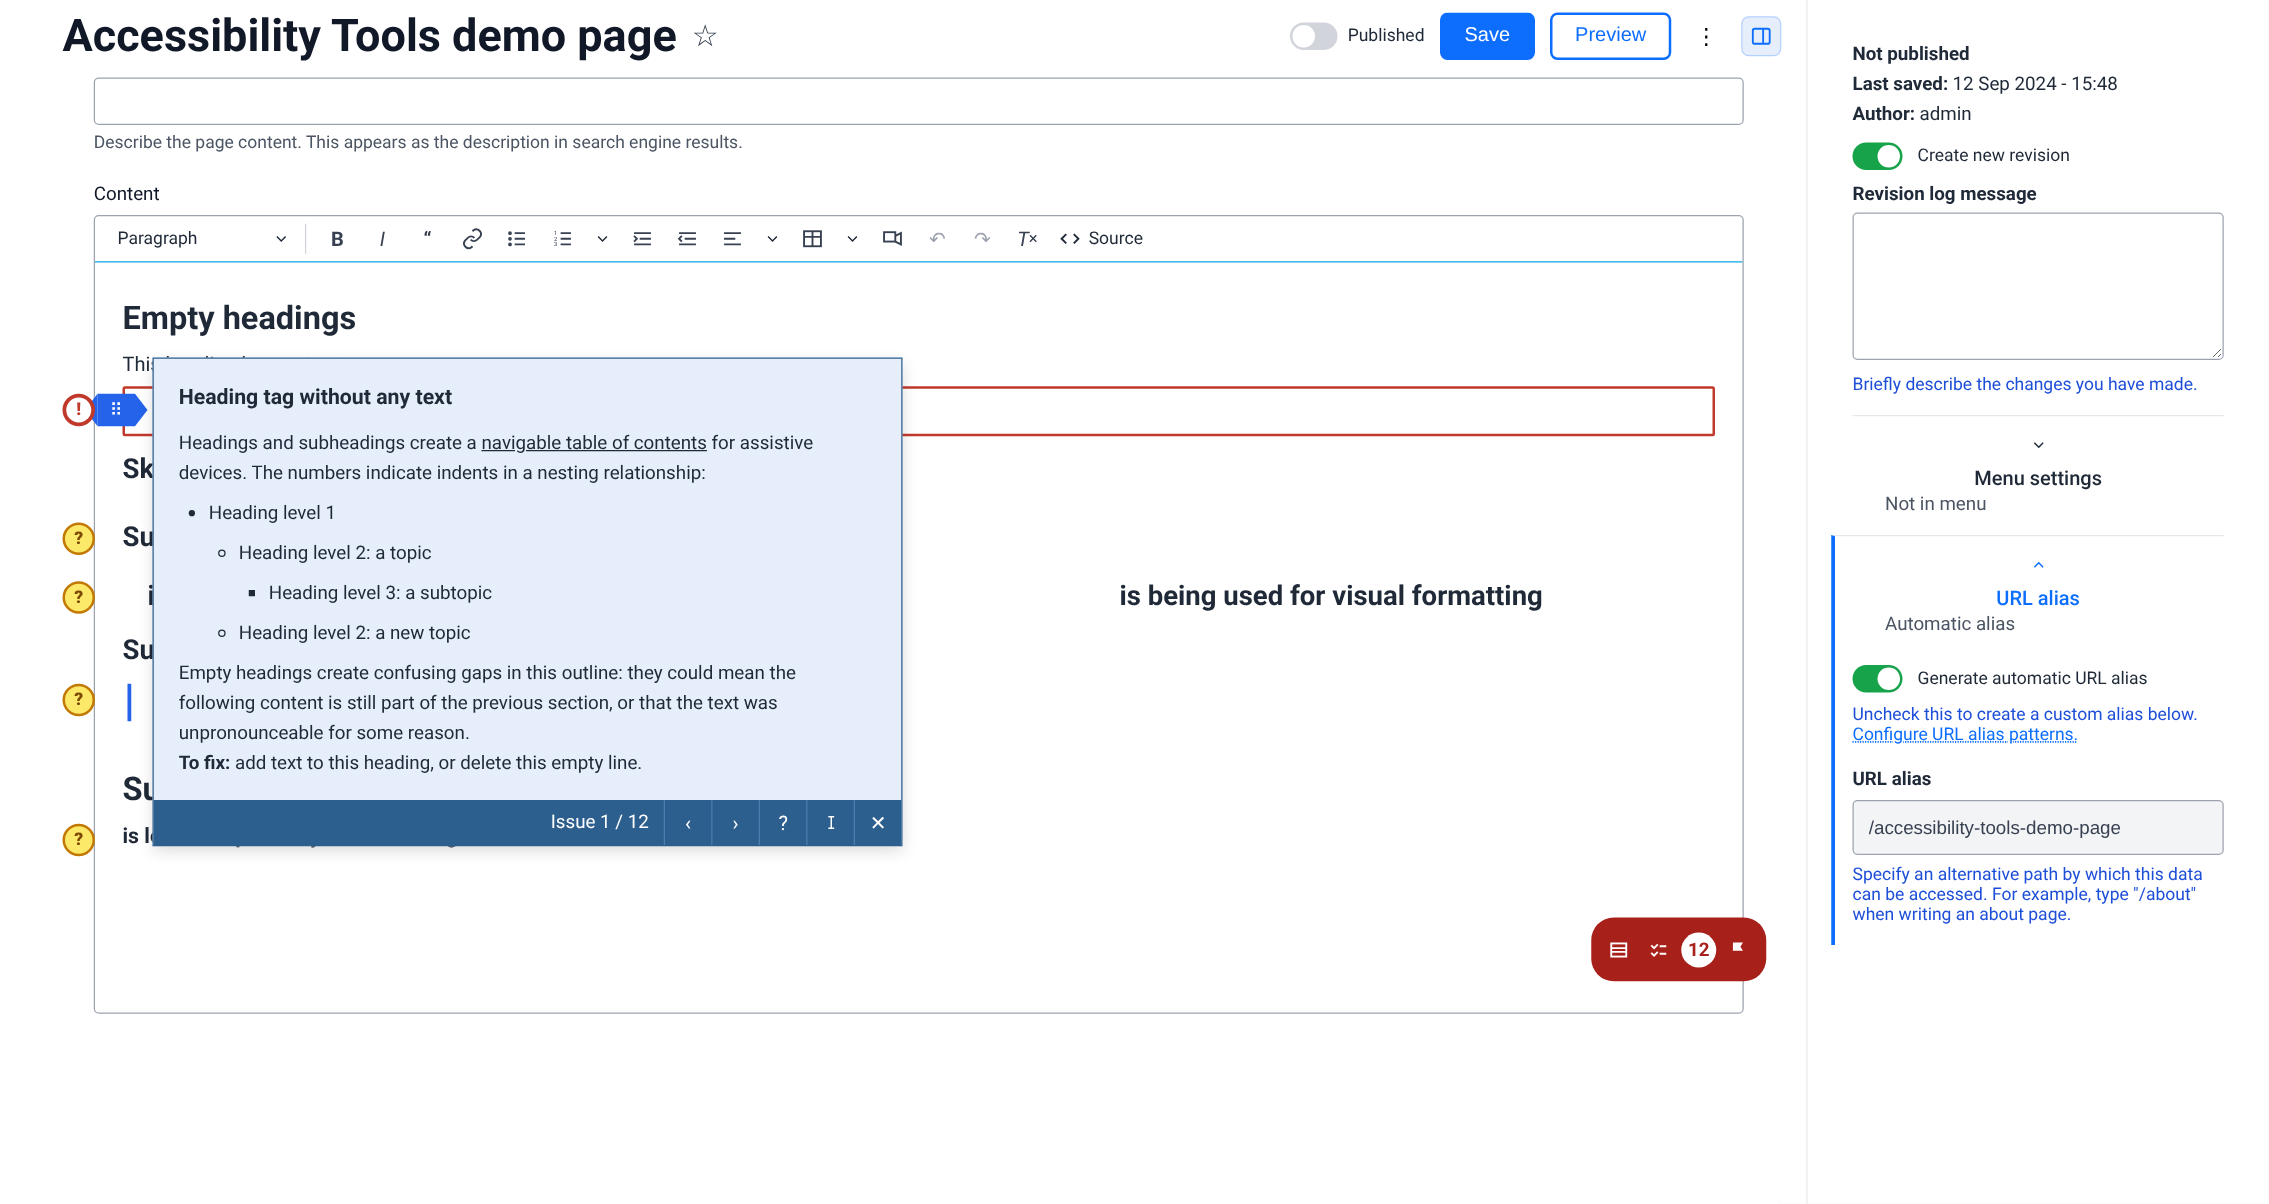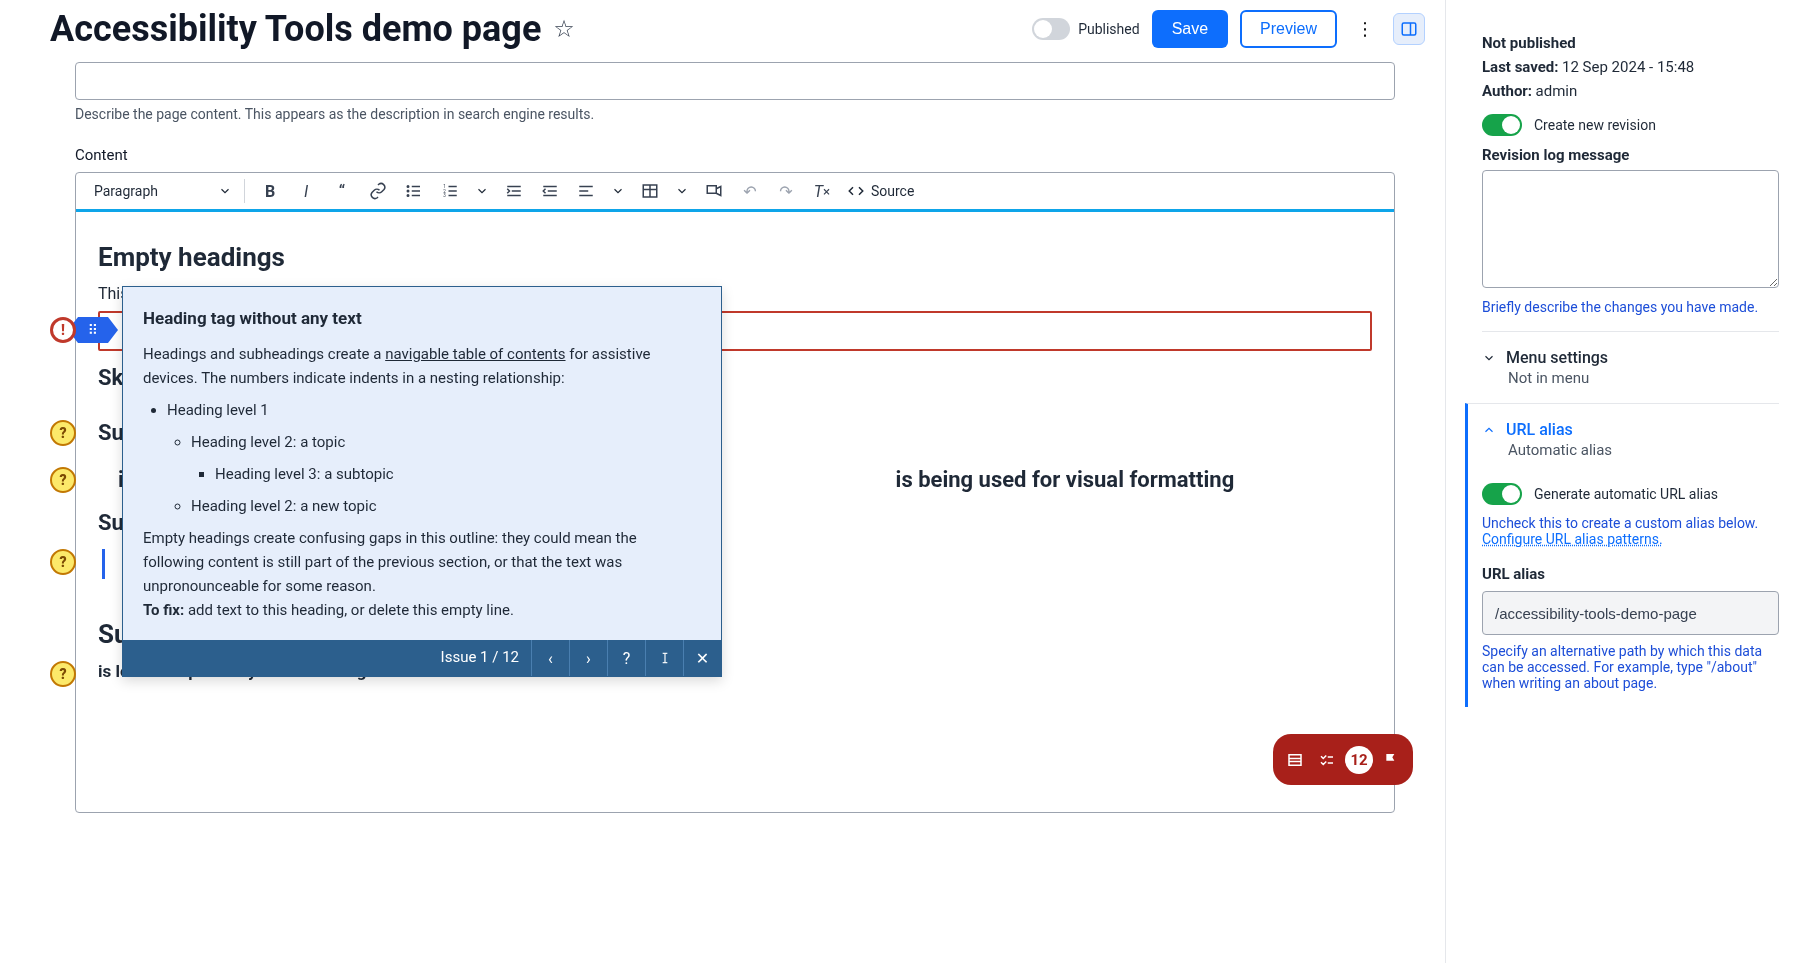--- a/index.html
+++ b/index.html
@@ -20,21 +20,21 @@
 .btn-preview { background: #fff; color: #0d6efd; border-color: #0d6efd; }
 .icon-btn { width: 32px; height: 32px; display: flex; align-items: center; justify-content: center; border: none; background: none; border-radius: 6px; cursor: pointer; font-size: 18px; }
 .icon-btn.panel { background: #e6eefb; color: #0d6efd; border: 1px solid #b3d1ff; }
 
 .body-area { padding: 0 50px 0 75px; }
 .input-box { border: 1px solid #9ca3af; border-radius: 4px; height: 38px; width: 100%; margin-bottom: 6px; }
 .help-text { color: #4b5563; font-size: 14px; margin-bottom: 24px; }
 .field-label { font-size: 15px; color: #111827; margin-bottom: 8px; display: block; }
 
 .editor-wrap { border: 1px solid #9ca3af; border-radius: 4px; position: relative; }
-.toolbar { border-bottom: 3px solid #0ea5e9; padding: 6px 10px; display: flex; align-items: center; gap: 14px; flex-wrap: wrap; }
+.toolbar { border-bottom: 1px solid #0ea5e9; padding: 6px 10px; display: flex; align-items: center; gap: 14px; flex-wrap: wrap; }
 .para-select { display: flex; align-items: center; gap: 60px; padding: 4px 8px; font-size: 14px; cursor: pointer; border-right: 1px solid #d1d5db; padding-right: 12px; }
 .tb-btn { width: 22px; height: 22px; display: flex; align-items: center; justify-content: center; cursor: pointer; color: #374151; font-size: 16px; }
 .tb-btn svg { width: 18px; height: 18px; }
 .source-btn { display: flex; align-items: center; gap: 6px; font-size: 14px; cursor: pointer; }
 
 .editor-content { padding: 18px 22px; position: relative; min-height: 600px; }
 .editor-content h2 { font-size: 26px; font-weight: 700; margin: 12px 0; }
 .editor-content p { font-size: 16px; margin: 8px 0; }
 .empty-heading-box { border: 2px solid #c0392b; border-radius: 2px; height: 40px; margin: 8px 0; position: relative; }
 .drag-handle { position: absolute; left: -20px; top: 6px; width: 30px; height: 26px; background: #2563eb; display: flex; align-items: center; justify-content: center; color: #fff; z-index: 5; }
@@ -66,21 +66,21 @@
 .side-label { font-weight: 700; font-size: 15px; }
 .side-val { font-size: 15px; }
 .side-line { margin-bottom: 6px; }
 .switch-row { display: flex; align-items: center; gap: 12px; margin: 14px 0 10px; }
 .switch-on { width: 40px; height: 22px; background: #16a34a; border-radius: 11px; position: relative; cursor: pointer; }
 .switch-on::after { content: ""; position: absolute; width: 18px; height: 18px; background: #fff; border-radius: 50%; top: 2px; right: 2px; }
 .textarea { width: 100%; height: 118px; border: 1px solid #9ca3af; border-radius: 4px; margin-top: 6px; }
 .side-help { color: #1d4ed8; font-size: 14px; margin-top: 8px; }
 .accordion-item { border-top: 1px solid #e5e7eb; padding: 16px 0; }
 .accordion-item.active { border-left: 3px solid #0d6efd; padding-left: 14px; margin-left: -17px; }
-.acc-header { display: flex; align-items: center; gap: 10px; cursor: pointer; }
+.acc-header { display: flex; align-items: center; gap: 10px; cursor: pointer; flex-direction: column; }
 .acc-title { font-size: 16px; font-weight: 500; }
 .acc-title.active { color: #0d6efd; }
 .acc-sub { color: #4b5563; font-size: 15px; margin-left: 26px; margin-top: 2px; }
 .url-input { width: 100%; height: 44px; background: #f3f4f6; border: 1px solid #9ca3af; border-radius: 4px; padding: 0 12px; font-size: 15px; color: #374151; margin-top: 8px; }
 .link { color: #0d6efd; text-decoration: underline dotted; cursor: pointer; }
 .chev { width: 14px; height: 14px; }
 .fix-label { font-weight: 700; }
 </style>
 </head>
 <body>

